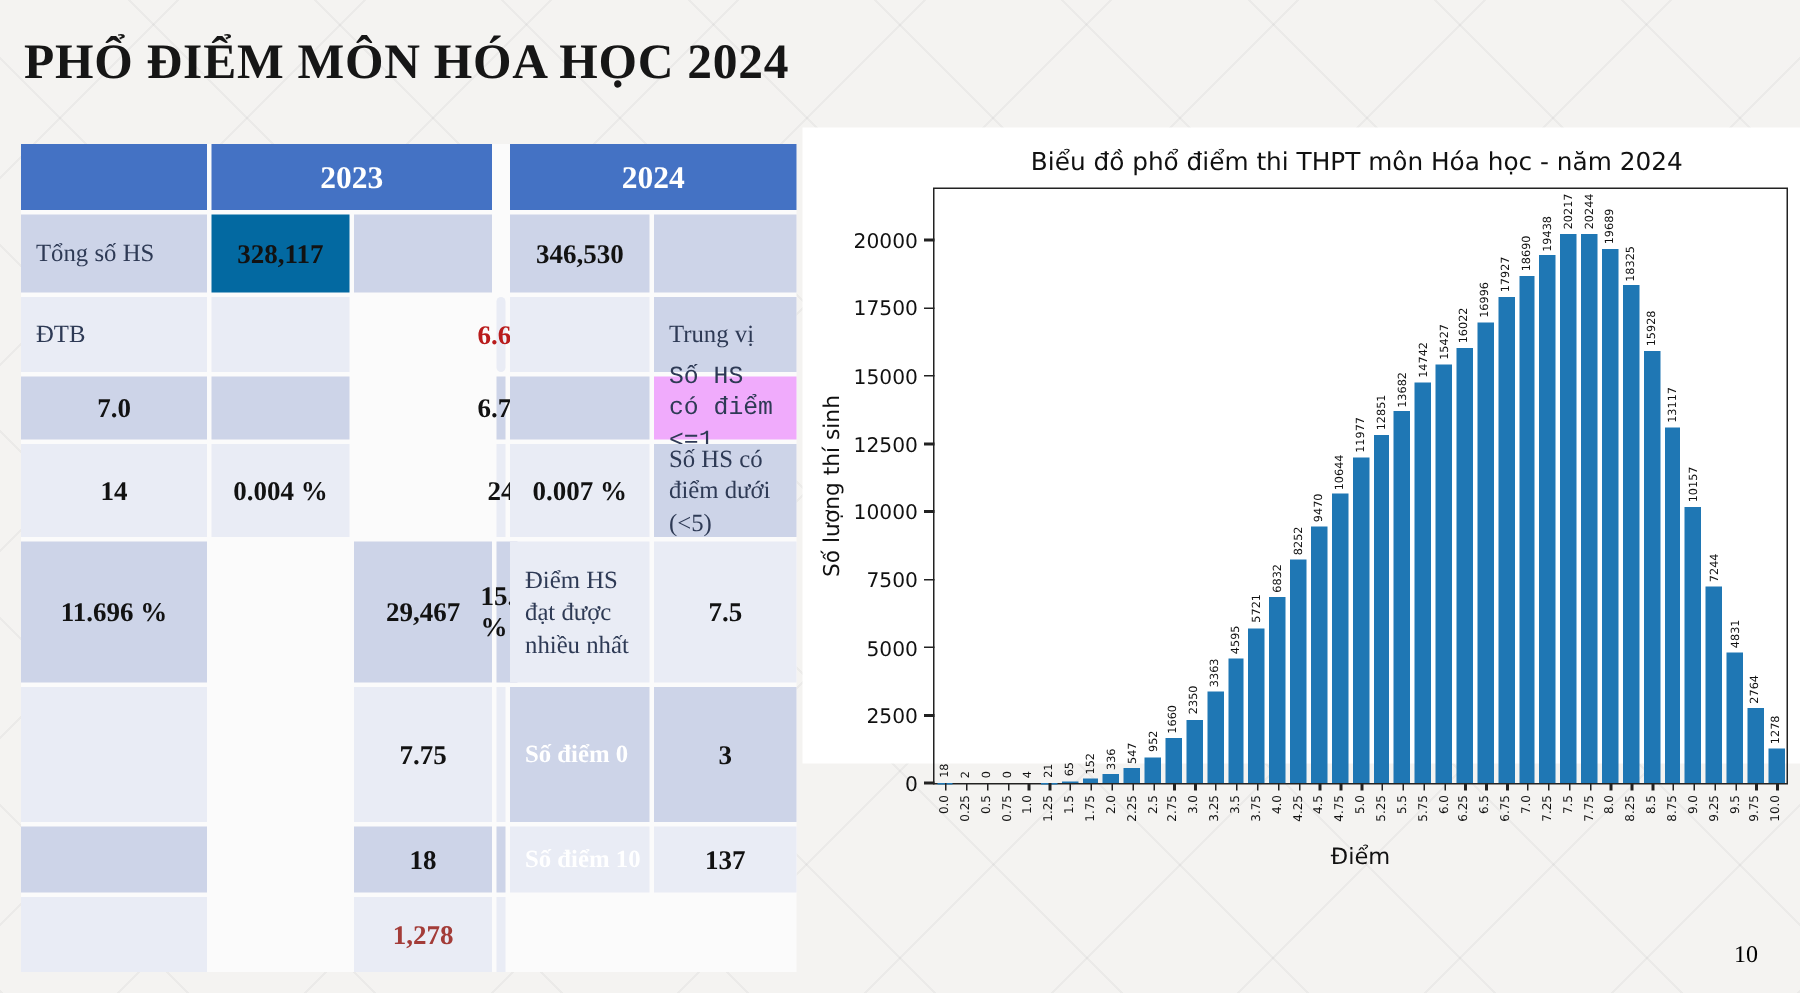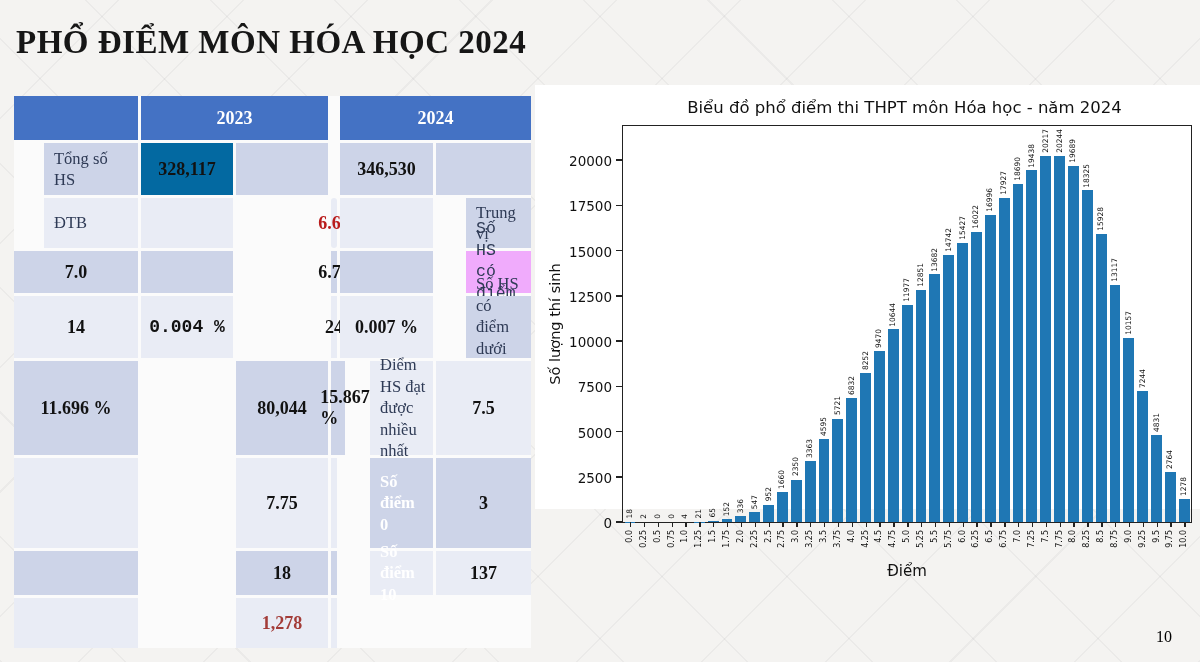--- a/index.html
+++ b/index.html
@@ -23,30 +23,29 @@
   .score-table {
     position:absolute; left:14px; top:96px;
     display:grid;
     grid-template-columns:124px 92px 92px 6px 93px 95px;
     grid-template-rows:44px 52px 50px 42px 62px 94px 90px 44px 50px;
     gap:3px;
     background:#fbfbfb;
   }
   .cell { display:flex; align-items:center; }
   .hcell {
-    color:#ffffff; font-weight:bold; font-size:18px;
+    color:#ffffff; font-weight:bold; font-size:21px;
     justify-content:center;
   }
   .h2023 { grid-column:2/4; }
   .hspacer { grid-column:4/5; background:transparent; }
   .h2024 { grid-column:5/7; }
   .label-cell {
     font-size:16.5px; color:#2e3a55; line-height:1.3;
     padding:4px 6px 4px 10px;
-    margin-left:30px;
   }
   .label-cell.white { color:#ffffff; font-weight:bold; }
   .value-cell {
     justify-content:center; font-weight:bold; font-size:18px; color:#121212;
   }
   .spacer-cell { background:transparent; }
 
   
   .chart-panel {
     position:absolute; left:535px; top:85px; width:665px; height:424px;
@@ -130,28 +129,28 @@
     <div class="cell value-cell" style="background: rgb(233, 236, 245); color: #b91c1c; border-radius: 21px;">6.68</div>
     <div class="cell value-cell" style="background: rgb(233, 236, 245);"></div>
     <div class="cell label-cell" style="background: rgb(205, 212, 232);">Trung vị</div>
     <div class="cell value-cell" style="background: rgb(205, 212, 232);">7.0</div>
     <div class="cell value-cell" style="background: rgb(205, 212, 232);"></div>
     <div class="spacer-cell"></div>
     <div class="cell value-cell" style="background: rgb(205, 212, 232);">6.75</div>
     <div class="cell value-cell" style="background: rgb(205, 212, 232);"></div>
     <div class="cell label-cell" style="background: #f0abfc; font-family: Liberation Mono, monospace;">Số HS có điểm &lt;=1</div>
     <div class="cell value-cell" style="background: rgb(233, 236, 245);">14</div>
-    <div class="cell value-cell" style="background: rgb(233, 236, 245); font-family: Liberation Mono, monospace;">0.004 %</div>
+    <div class="cell value-cell" style="background: rgb(233, 236, 245);">0.004 %</div>
     <div class="spacer-cell"></div>
     <div class="cell value-cell" style="background: rgb(233, 236, 245);">24</div>
     <div class="cell value-cell" style="background: rgb(233, 236, 245);">0.007 %</div>
     <div class="cell label-cell" style="background: rgb(205, 212, 232);">Số HS có điểm dưới (&lt;5)</div>
     <div class="cell value-cell" style="background: rgb(205, 212, 232);">11.696 %</div>
     <div class="spacer-cell"></div>
-    <div class="cell value-cell" style="background: rgb(205, 212, 232);">80,044</div>
+    <div class="cell value-cell" style="background: rgb(205, 212, 232);">29,467</div>
     <div class="cell value-cell" style="background: rgb(205, 212, 232); padding-left: 14px;">15.867 %</div>
     <div class="cell label-cell" style="background: rgb(233, 236, 245);">Điểm HS đạt được nhiều nhất</div>
     <div class="cell value-cell" style="background: rgb(233, 236, 245);">7.5</div>
     <div class="cell value-cell" style="background: rgb(233, 236, 245);"></div>
     <div class="spacer-cell"></div>
     <div class="cell value-cell" style="background: rgb(233, 236, 245);">7.75</div>
     <div class="cell value-cell" style="background: rgb(233, 236, 245);"></div>
     <div class="cell label-cell white" style="background: rgb(205, 212, 232);">Số điểm 0</div>
     <div class="cell value-cell" style="background: rgb(205, 212, 232);">3</div>
     <div class="cell value-cell" style="background: rgb(205, 212, 232);"></div>

